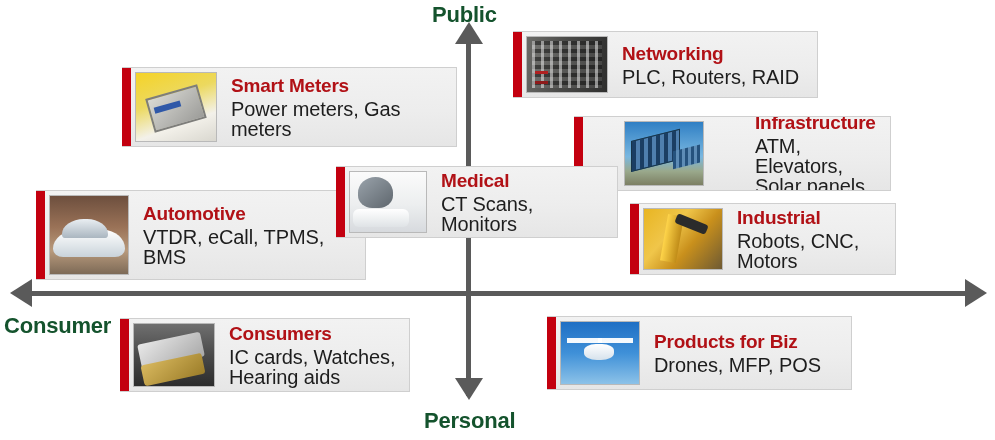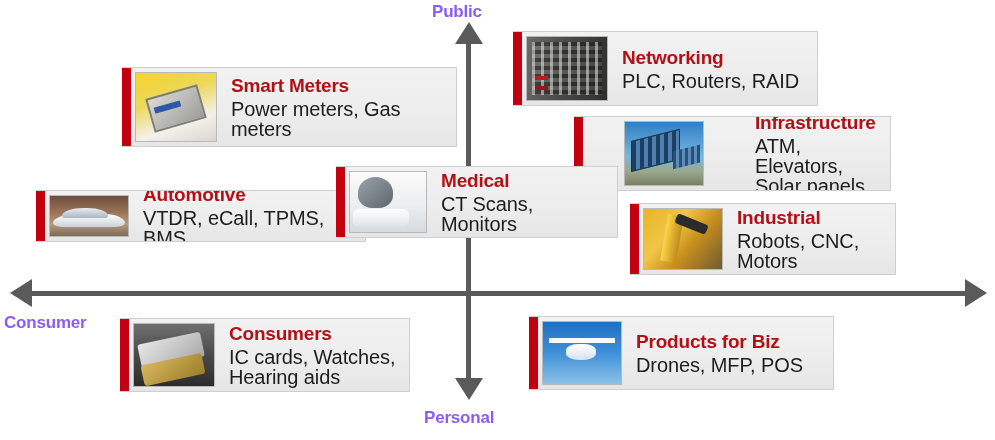--- a/index.html
+++ b/index.html
@@ -33,23 +33,23 @@
     border-bottom:22px solid #5a5a5a;
   }
   #arrow-down{
     left:455px;top:378px;
     border-left:14px solid transparent;border-right:14px solid transparent;
     border-top:22px solid #5a5a5a;
   }
 
   .axis-label{
     position:absolute;
-    color:#8b5cf6;
+    color:#14532d;
     font-weight:bold;
-    font-size:17px;
+    font-size:22px;
     letter-spacing:-0.2px;
     white-space:nowrap;
   }
   #label-public{left:432px;top:2px;}
   #label-personal{left:424px;top:408px;}
   #label-consumer{left:4px;top:313px;}
   #label-enterprise{left:883px;top:309px;}
 
   
   .card{
@@ -226,21 +226,21 @@
     <div class="accent"></div>
     <div class="thumb" style="width:82px;">
       <div class="art art-smart"></div>
     </div>
     <div class="card-text">
       <div class="card-title">Smart Meters</div>
       <div class="card-sub">Power meters, Gas meters</div>
     </div>
   </div>
 
-  <div class="card" style="left:513px;top:31px;width:305px;height:75px;">
+  <div class="card" style="left:513px;top:31px;width:305px;height:67px;">
     <div class="accent"></div>
     <div class="thumb" style="width:82px;">
       <div class="art art-networking"></div>
     </div>
     <div class="card-text">
       <div class="card-title">Networking</div>
       <div class="card-sub">PLC, Routers, RAID</div>
     </div>
   </div>
 
@@ -248,21 +248,21 @@
     <div class="accent"></div>
     <div class="thumb" style="width:80px;">
       <div class="art art-infra"></div>
     </div>
     <div class="card-text">
       <div class="card-title">Infrastructure</div>
       <div class="card-sub">ATM, Elevators, Solar panels</div>
     </div>
   </div>
 
-  <div class="card" style="left:36px;top:190px;width:330px;height:52px;">
+  <div class="card" style="left:36px;top:190px;width:330px;height:90px;">
     <div class="accent"></div>
     <div class="thumb" style="width:80px;">
       <div class="art art-auto"></div>
     </div>
     <div class="card-text">
       <div class="card-title">Automotive</div>
       <div class="card-sub">VTDR, eCall, TPMS, BMS</div>
     </div>
   </div>
 
@@ -293,21 +293,21 @@
     <div class="thumb" style="width:82px;">
       <div class="art art-consumer"></div>
     </div>
     <div class="card-text">
       <div class="card-title">Consumers</div>
       <div class="card-sub">IC cards, Watches,
 Hearing aids</div>
     </div>
   </div>
 
-  <div class="card" style="left:529px;top:316px;width:305px;height:74px;">
+  <div class="card" style="left:547px;top:316px;width:305px;height:74px;">
     <div class="accent"></div>
     <div class="thumb" style="width:80px;">
       <div class="art art-drone"></div>
     </div>
     <div class="card-text">
       <div class="card-title">Products for Biz</div>
       <div class="card-sub">Drones, MFP, POS</div>
     </div>
   </div>
 

